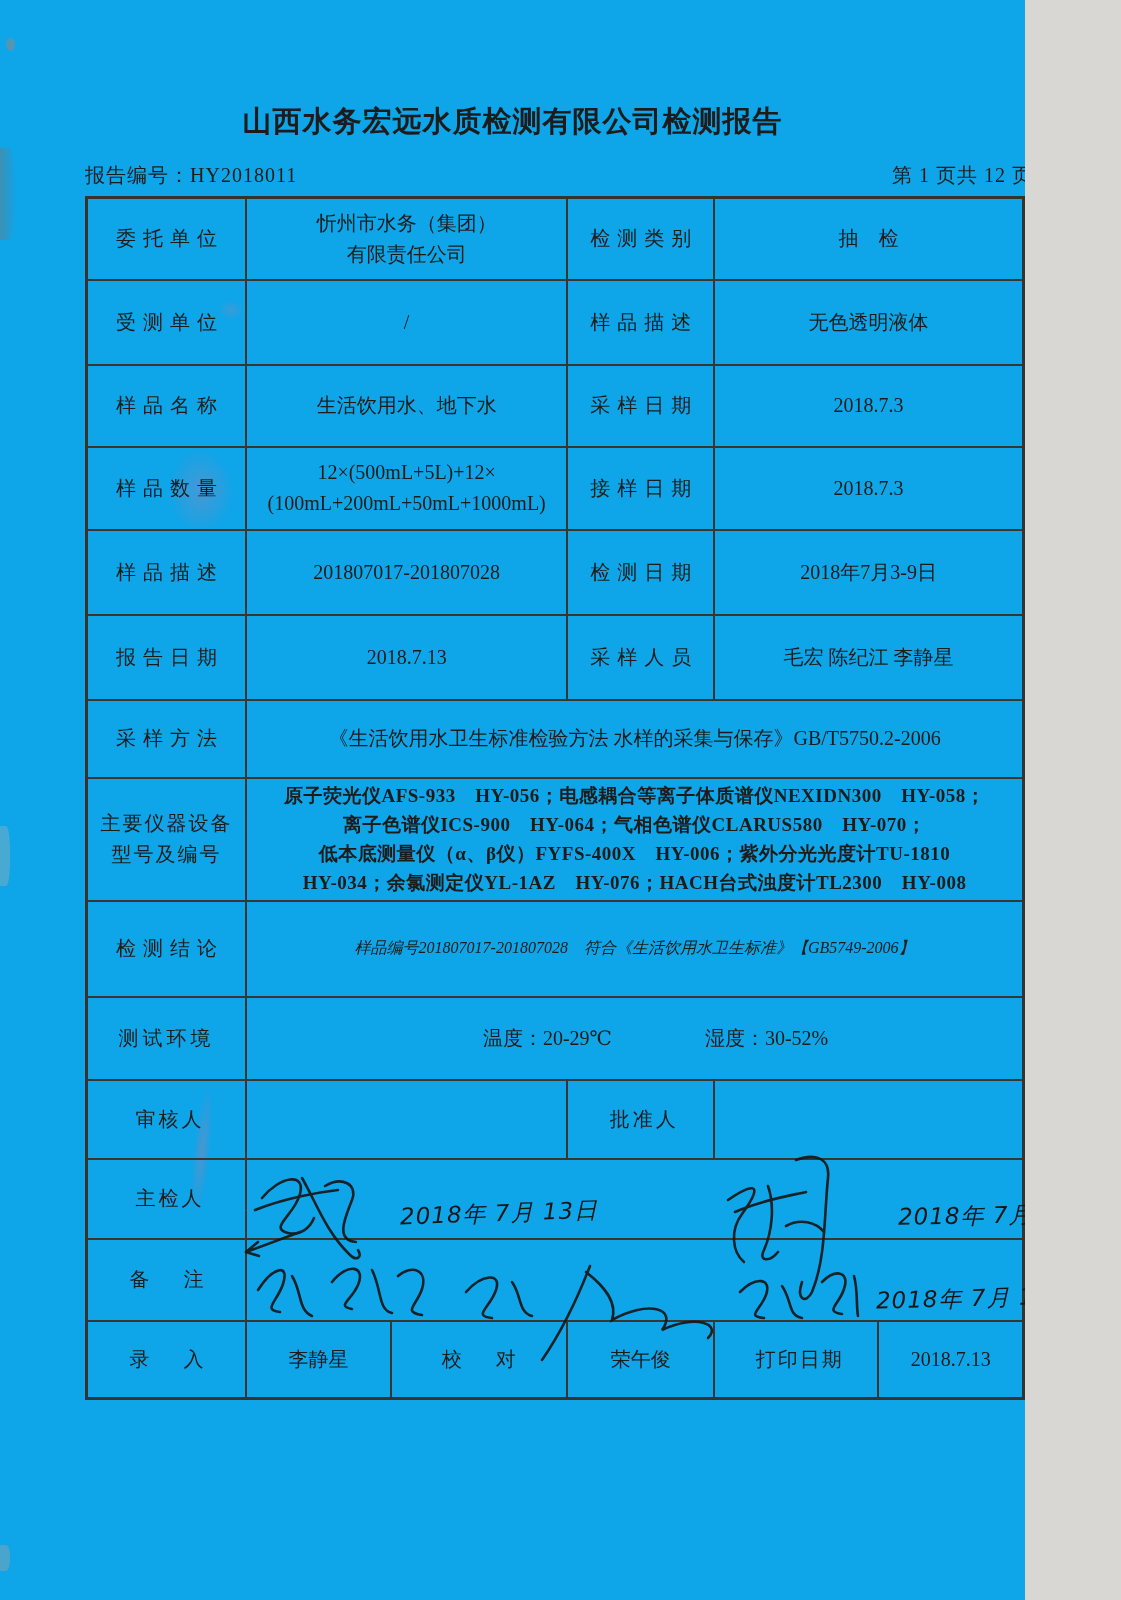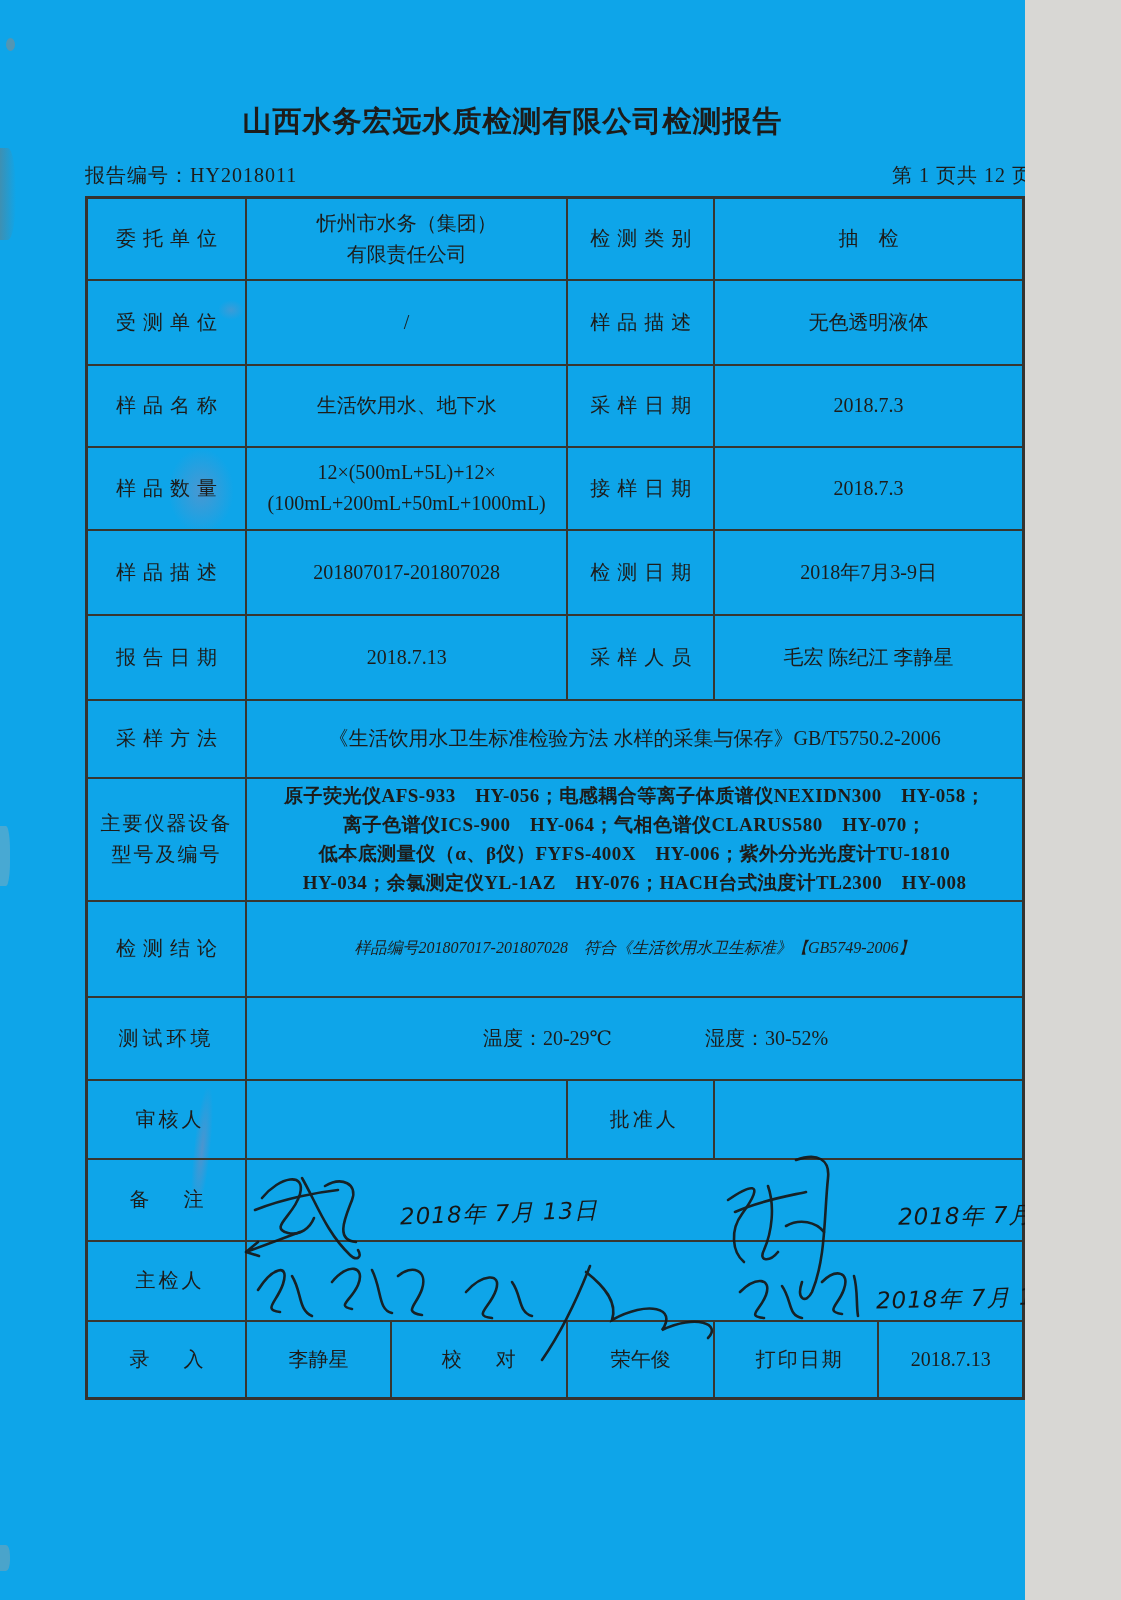--- a/index.html
+++ b/index.html
@@ -191,26 +191,26 @@
         <span class="env-temp">温度：20-29℃</span>
         <span class="env-hum">湿度：30-52%</span>
       </td>
     </tr>
     <tr style="height:79px">
       <td class="lbl" style="letter-spacing:3px">审核人</td>
       <td colspan="2"></td>
       <td class="lbl" style="letter-spacing:3px">批准人</td>
       <td colspan="2"></td>
     </tr>
+    <tr style="height:80px">
+      <td class="lbl" style="letter-spacing:3px">主检人</td>
+      <td colspan="5"></td>
+    </tr>
     <tr style="height:82px">
       <td class="lbl">备　注</td>
-      <td colspan="5"></td>
-    </tr>
-    <tr style="height:80px">
-      <td class="lbl" style="letter-spacing:3px">主检人</td>
       <td colspan="5"></td>
     </tr>
     <tr style="height:78px">
       <td class="lbl">录　入</td>
       <td>李静星</td>
       <td class="lbl">校　对</td>
       <td>荣午俊</td>
       <td class="lbl" style="letter-spacing:2px">打印日期</td>
       <td>2018.7.13</td>
     </tr>

